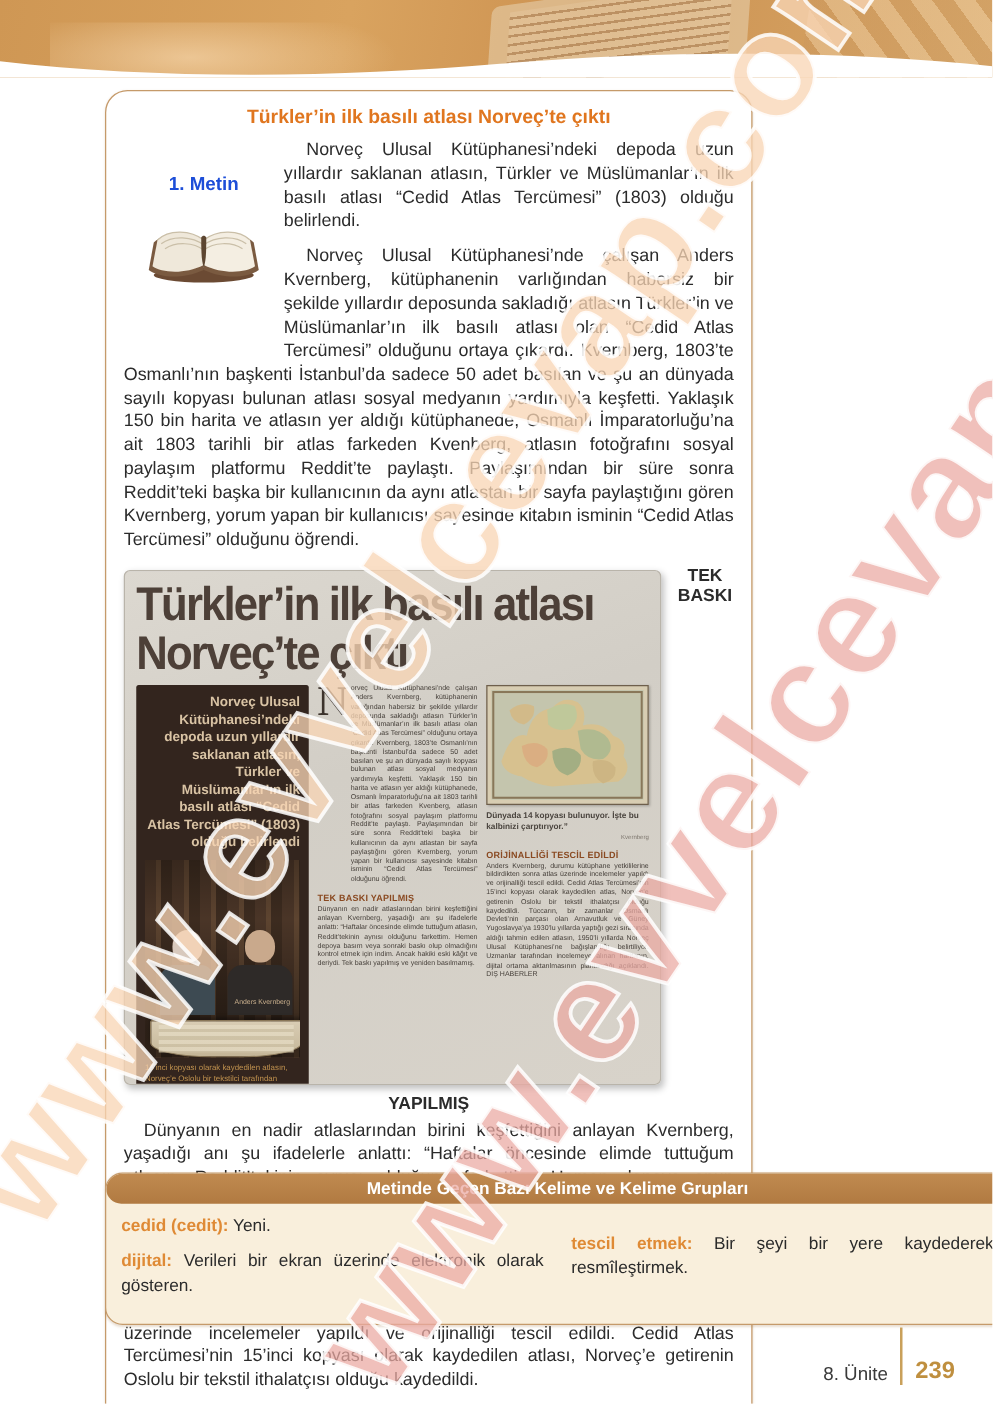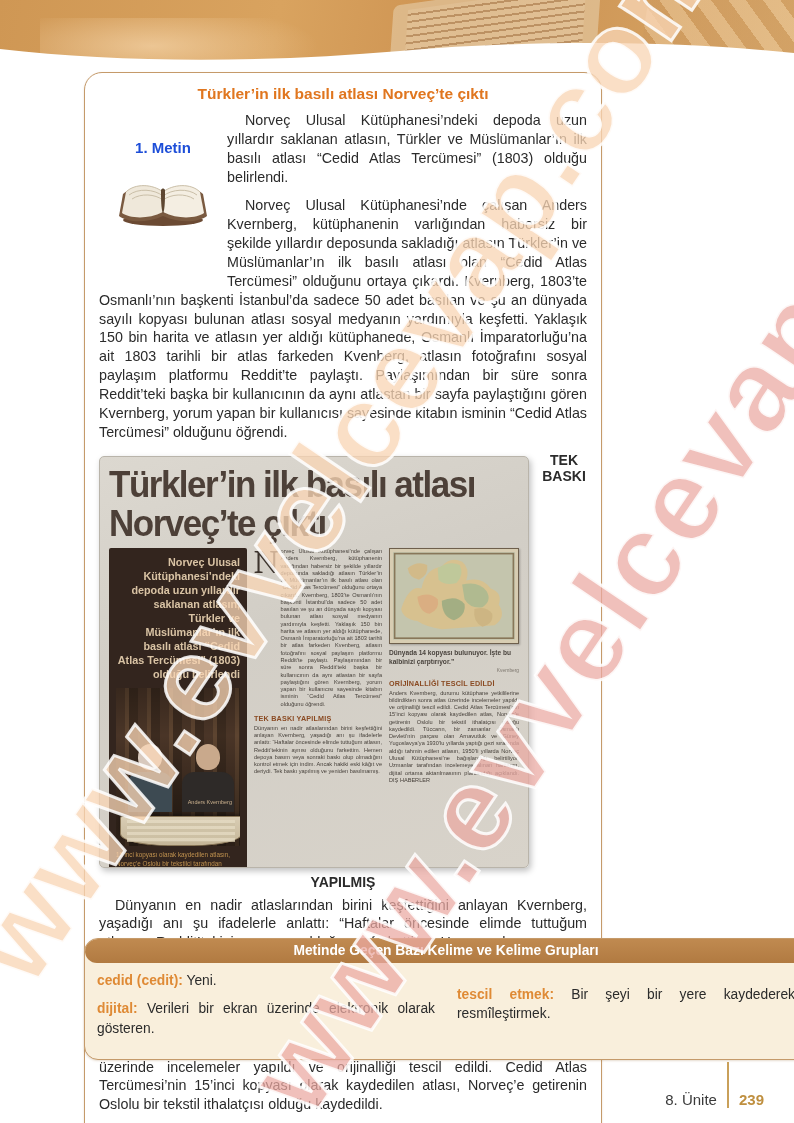--- a/index.html
+++ b/index.html
@@ -67,21 +67,21 @@
   .vocab-header { background:linear-gradient(180deg,#c08a50,#b17a41); color:#fff; font-weight:bold; font-size:13.8px; text-align:center; padding:4px 0 5px 0; border-radius:12px 12px 12px 12px; }
   .vocab-body { display:flex; padding:8px 12px 12px 12px; gap:22px;align-items:center; }
   .vocab-col { flex:1; }
   .vocab-entry { font-size:13.8px; line-height:1.4; color:#2b2b2b; text-align:justify; margin-bottom:9px; }
   .vocab-term { color:#df8a35; font-weight:bold; }
 
   
   .footer { position:absolute; right:30px; top:1062px; display:flex; align-items:flex-end; gap:10px; }
   .footer-unit { font-size:15px; color:#3a3a3a; padding-top:6px; }
   .footer-line { width:2px; height:46px; background:#c9a05a; }
-  .footer-page { font-size:15px; font-weight:bold; color:#bf8f3f; padding-top:6px; }
+  .footer-page { font-size:19px; font-weight:bold; color:#bf8f3f; padding-top:6px; }
 
   
   .wm { position:absolute; font-weight:800; white-space:nowrap; pointer-events:none; letter-spacing:2px;
         -webkit-text-stroke:3px rgba(255,255,255,.85);
         text-shadow:0 0 2px rgba(255,255,255,.6); }
   .wm1 { left:-60px; top:930px; font-size:118px; color:rgba(242,178,118,.42); transform:rotate(-56deg); transform-origin:left top; }
   .wm2 { left:220px; top:1060px; font-size:118px; color:rgba(210,70,55,.34); transform:rotate(-56deg); transform-origin:left top; }
 </style>
 </head>
 <body>

